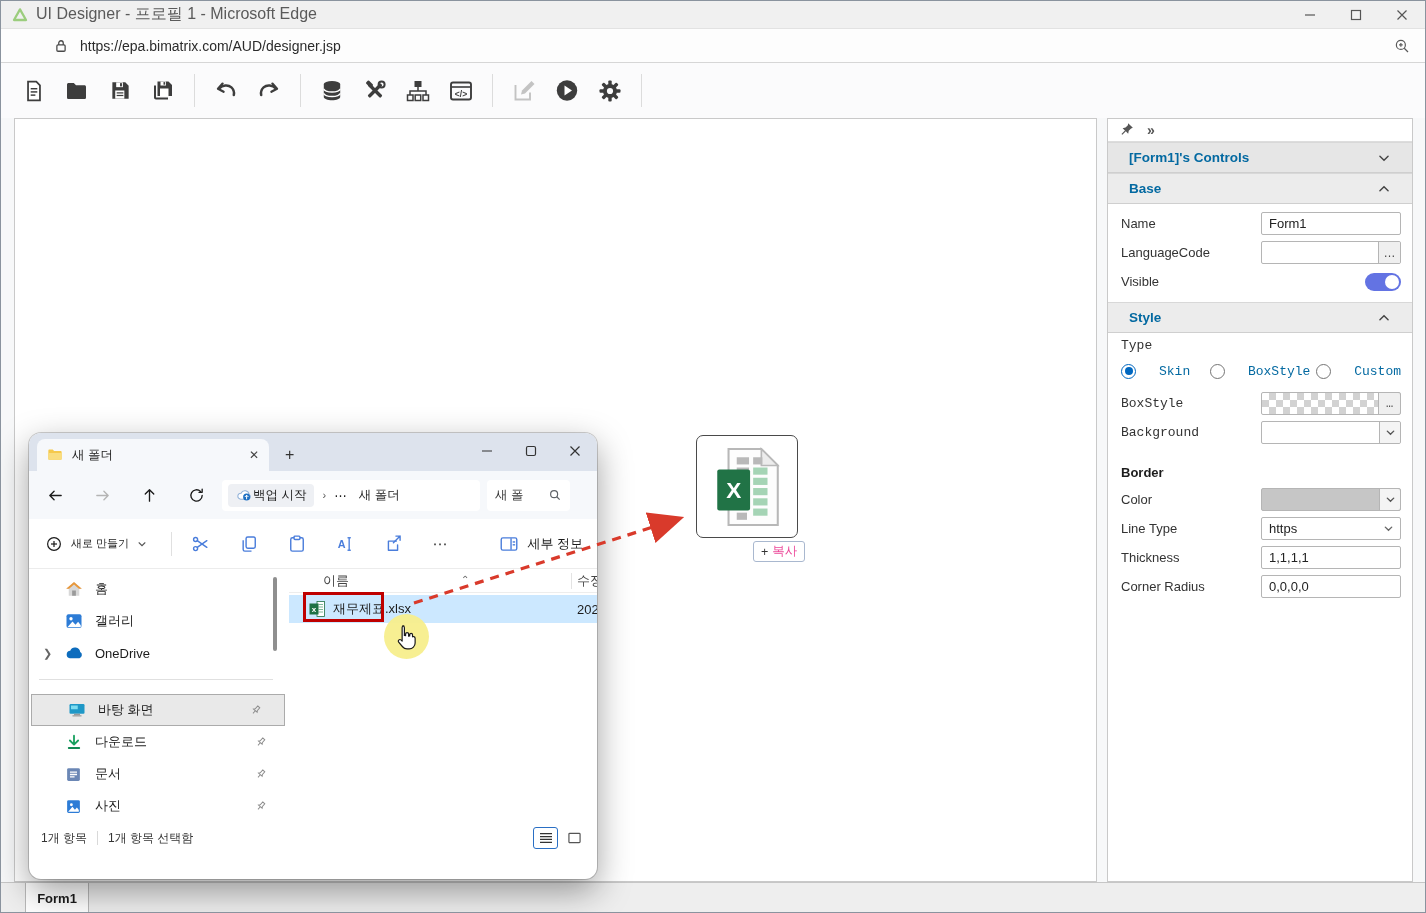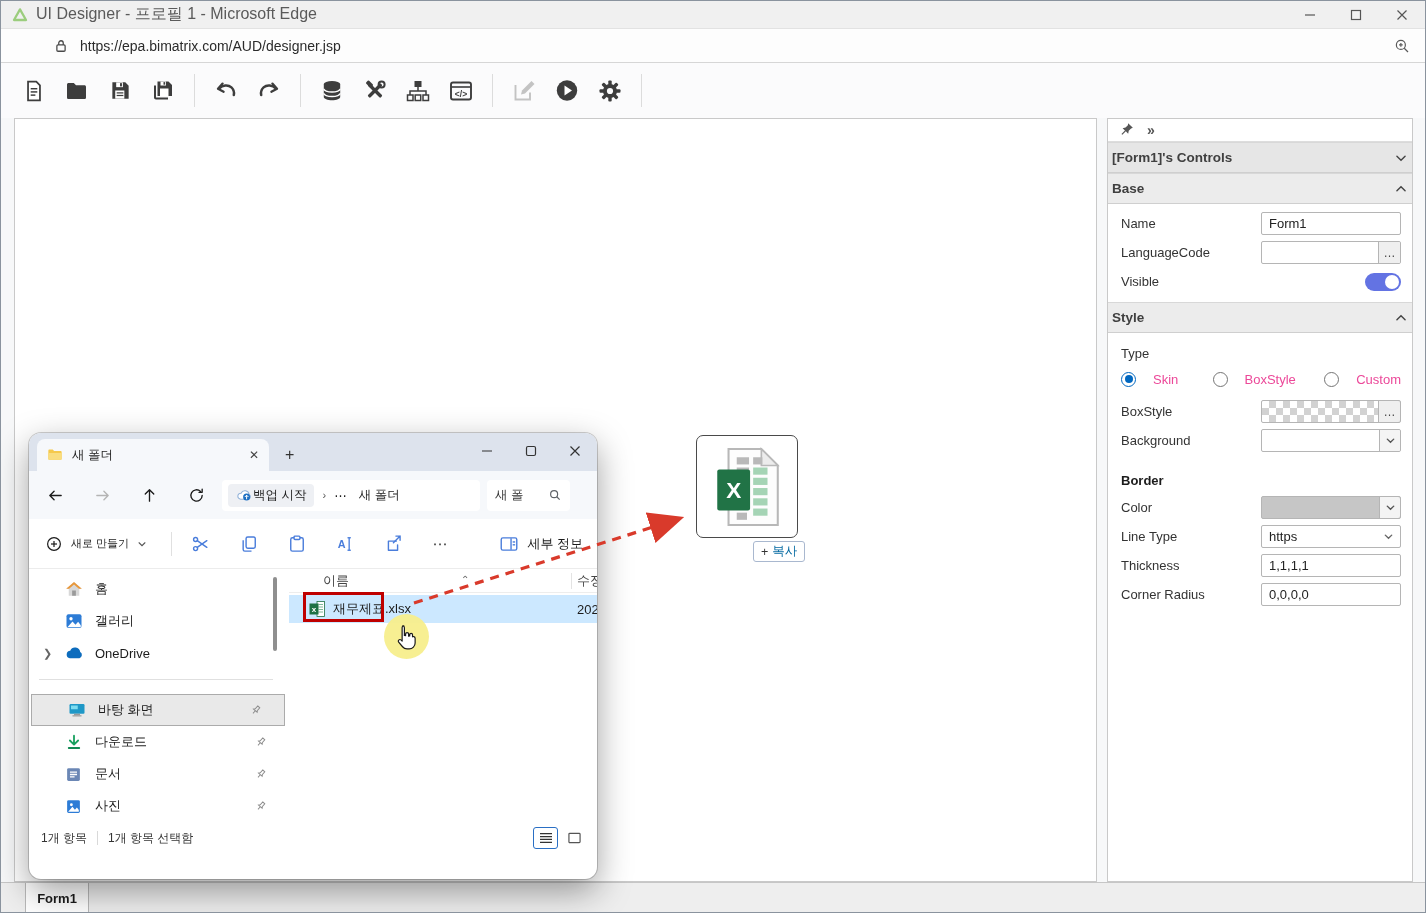--- a/index.html
+++ b/index.html
@@ -32,38 +32,38 @@
   .bottomstrip{position:absolute;left:0;top:881px;width:100%;height:32px;background:#eeeeee;
                border-top:1px solid #c6c6c6;display:flex;}
   .form-tab{margin-left:24px;width:64px;height:31px;background:#fff;border:1px solid #b9b9b9;border-top:none;
             display:flex;align-items:center;justify-content:center;font-size:13px;font-weight:bold;color:#1c1c1c;}
 
   
   .rpanel{position:absolute;left:1106px;top:117px;width:306px;height:764px;background:#fff;
           border:1px solid #c9c9c9;font-size:13px;}
   .rp-toolbar{height:23px;border-bottom:1px solid #ddd;display:flex;align-items:center;padding-left:12px;gap:13px;}
   .rp-header{height:31px;background:#e6e6e6;border-bottom:1px solid #cfcfcf;border-top:1px solid #d8d8d8;
-             display:flex;align-items:center;justify-content:space-between;padding:0 4px;
-             font-weight:bold;font-size:13.5px;color:#404040;}
+             display:flex;align-items:center;justify-content:space-between;padding:0 21px;
+             font-weight:bold;font-size:13.5px;color:#0369a1;}
   .rp-row{display:flex;align-items:center;height:29px;padding:0 11px 0 13px;}
   .rp-row .lbl{flex:1;color:#333;}
   .ctrl{width:140px;position:relative;display:flex;align-items:center;}
   .txt{width:140px;height:23px;border:1px solid #b5b5b5;border-radius:2px;background:#fff;
        font:13px "Liberation Sans",sans-serif;padding:0 7px;color:#222;outline:none;}
   .btn-dots{position:absolute;right:1px;top:1px;width:22px;height:21px;background:#efefef;
             border-left:1px solid #b5b5b5;display:flex;align-items:center;justify-content:center;
             font-size:12px;color:#444;border-radius:0 2px 2px 0;}
   .btn-drop{position:absolute;right:1px;top:1px;width:21px;height:21px;background:#f4f4f4;
             border-left:1px solid #b5b5b5;display:flex;align-items:center;justify-content:center;border-radius:0 2px 2px 0;}
   .toggle{margin-left:auto;width:36px;height:18px;border-radius:9px;background:#6373e3;position:relative;}
   .toggle::after{content:"";position:absolute;right:2px;top:2px;width:14px;height:14px;border-radius:50%;background:#fff;}
   .radio{width:15px;height:15px;border-radius:50%;border:1px solid #757575;background:#fff;position:relative;flex:none;}
   .radio.sel{border:1.5px solid #0067c0;}
   .radio.sel::after{content:"";position:absolute;inset:2.5px;border-radius:50%;background:#0067c0;}
-  .radio-lbl{margin-left:17px;color:#ec4899;}
+  .radio-lbl{margin-left:23px;color:#0369a1;}
   .checker{width:140px;height:23px;border:1px solid #b5b5b5;border-radius:2px;
     background-image:linear-gradient(45deg,#d2d2d2 25%,transparent 25%,transparent 75%,#d2d2d2 75%),
                      linear-gradient(45deg,#d2d2d2 25%,#fff 25%,#fff 75%,#d2d2d2 75%);
     background-size:14px 14px;background-position:0 0,7px 7px;}
   .swatch{width:140px;height:23px;border:1px solid #b5b5b5;border-radius:2px;background:#fff;}
   .swatch.gray{background:#c6c6c6;}
   .rp-plain-title{height:26px;display:flex;align-items:center;padding:0 13px;font-weight:bold;color:#1c1c1c;}
   .sel-box{width:140px;height:23px;border:1px solid #b5b5b5;border-radius:2px;background:#fff;
            display:flex;align-items:center;padding:0 7px;color:#222;}
 
@@ -121,21 +121,21 @@
   .vbtn{width:25px;height:22px;border-radius:3px;display:flex;align-items:center;justify-content:center;}
   .vbtn.sel{border:1.5px solid #2a6fc4;background:#fff;}
   .vbtn.plain{color:#555;}
 
   
   .drop-card{position:absolute;left:695px;top:434px;width:102px;height:103px;background:#fff;
              border:1.5px solid #4a4a4a;border-radius:7px;display:flex;align-items:center;justify-content:center;z-index:4;}
   .copy-badge{position:absolute;left:752px;top:540px;height:21px;background:#fff;border:1px solid #a9b8cf;
               border-radius:3px;display:flex;align-items:center;padding:0 7px;gap:4px;font-size:12.5px;z-index:6;}
   .copy-badge .plus{color:#333;}
-  .copy-badge .cb-lbl{color:#0369a1;}
+  .copy-badge .cb-lbl{color:#ec4899;}
 
   
   .red-box{position:absolute;left:302px;top:591px;width:81px;height:30px;border:3px solid #bf0000;z-index:7;}
   .cursor-hl{position:absolute;left:383px;top:613px;width:45px;height:45px;border-radius:50%;
              background:rgba(247,238,140,0.95);z-index:7;display:flex;align-items:center;justify-content:center;}
   .arrow-svg{position:absolute;left:0;top:0;z-index:8;pointer-events:none;}
 </style>
 </head>
 <body>
 
@@ -339,21 +339,21 @@
         <span class="lbl">Visible</span>
         <span class="toggle"></span>
       </div>
     </div>
     <div class="rp-header" style="margin-top:6px;background:#ececec;">
       <span>Style</span>
       <svg width="14" height="14" viewBox="0 0 24 24" fill="none" stroke="#444" stroke-width="2.4" stroke-linecap="round">
           <path d="M5 15 L12 8 L19 15"></path>
         </svg>
     </div>
-    <div style="padding-top:8px;">
+    <div style="padding-top:0;font-family:Liberation Mono, monospace;">
       <div class="rp-row" style="height:24px;">
         <span class="lbl">Type</span>
       </div>
       <div class="rp-row" style="height:28px;">
         <span class="radio sel"></span>
         <span class="radio-lbl" style="width:62px;">Skin</span>
         <span class="radio"></span>
         <span class="radio-lbl" style="width:83px;">BoxStyle</span>
         <span class="radio"></span>
         <span class="radio-lbl">Custom</span>

